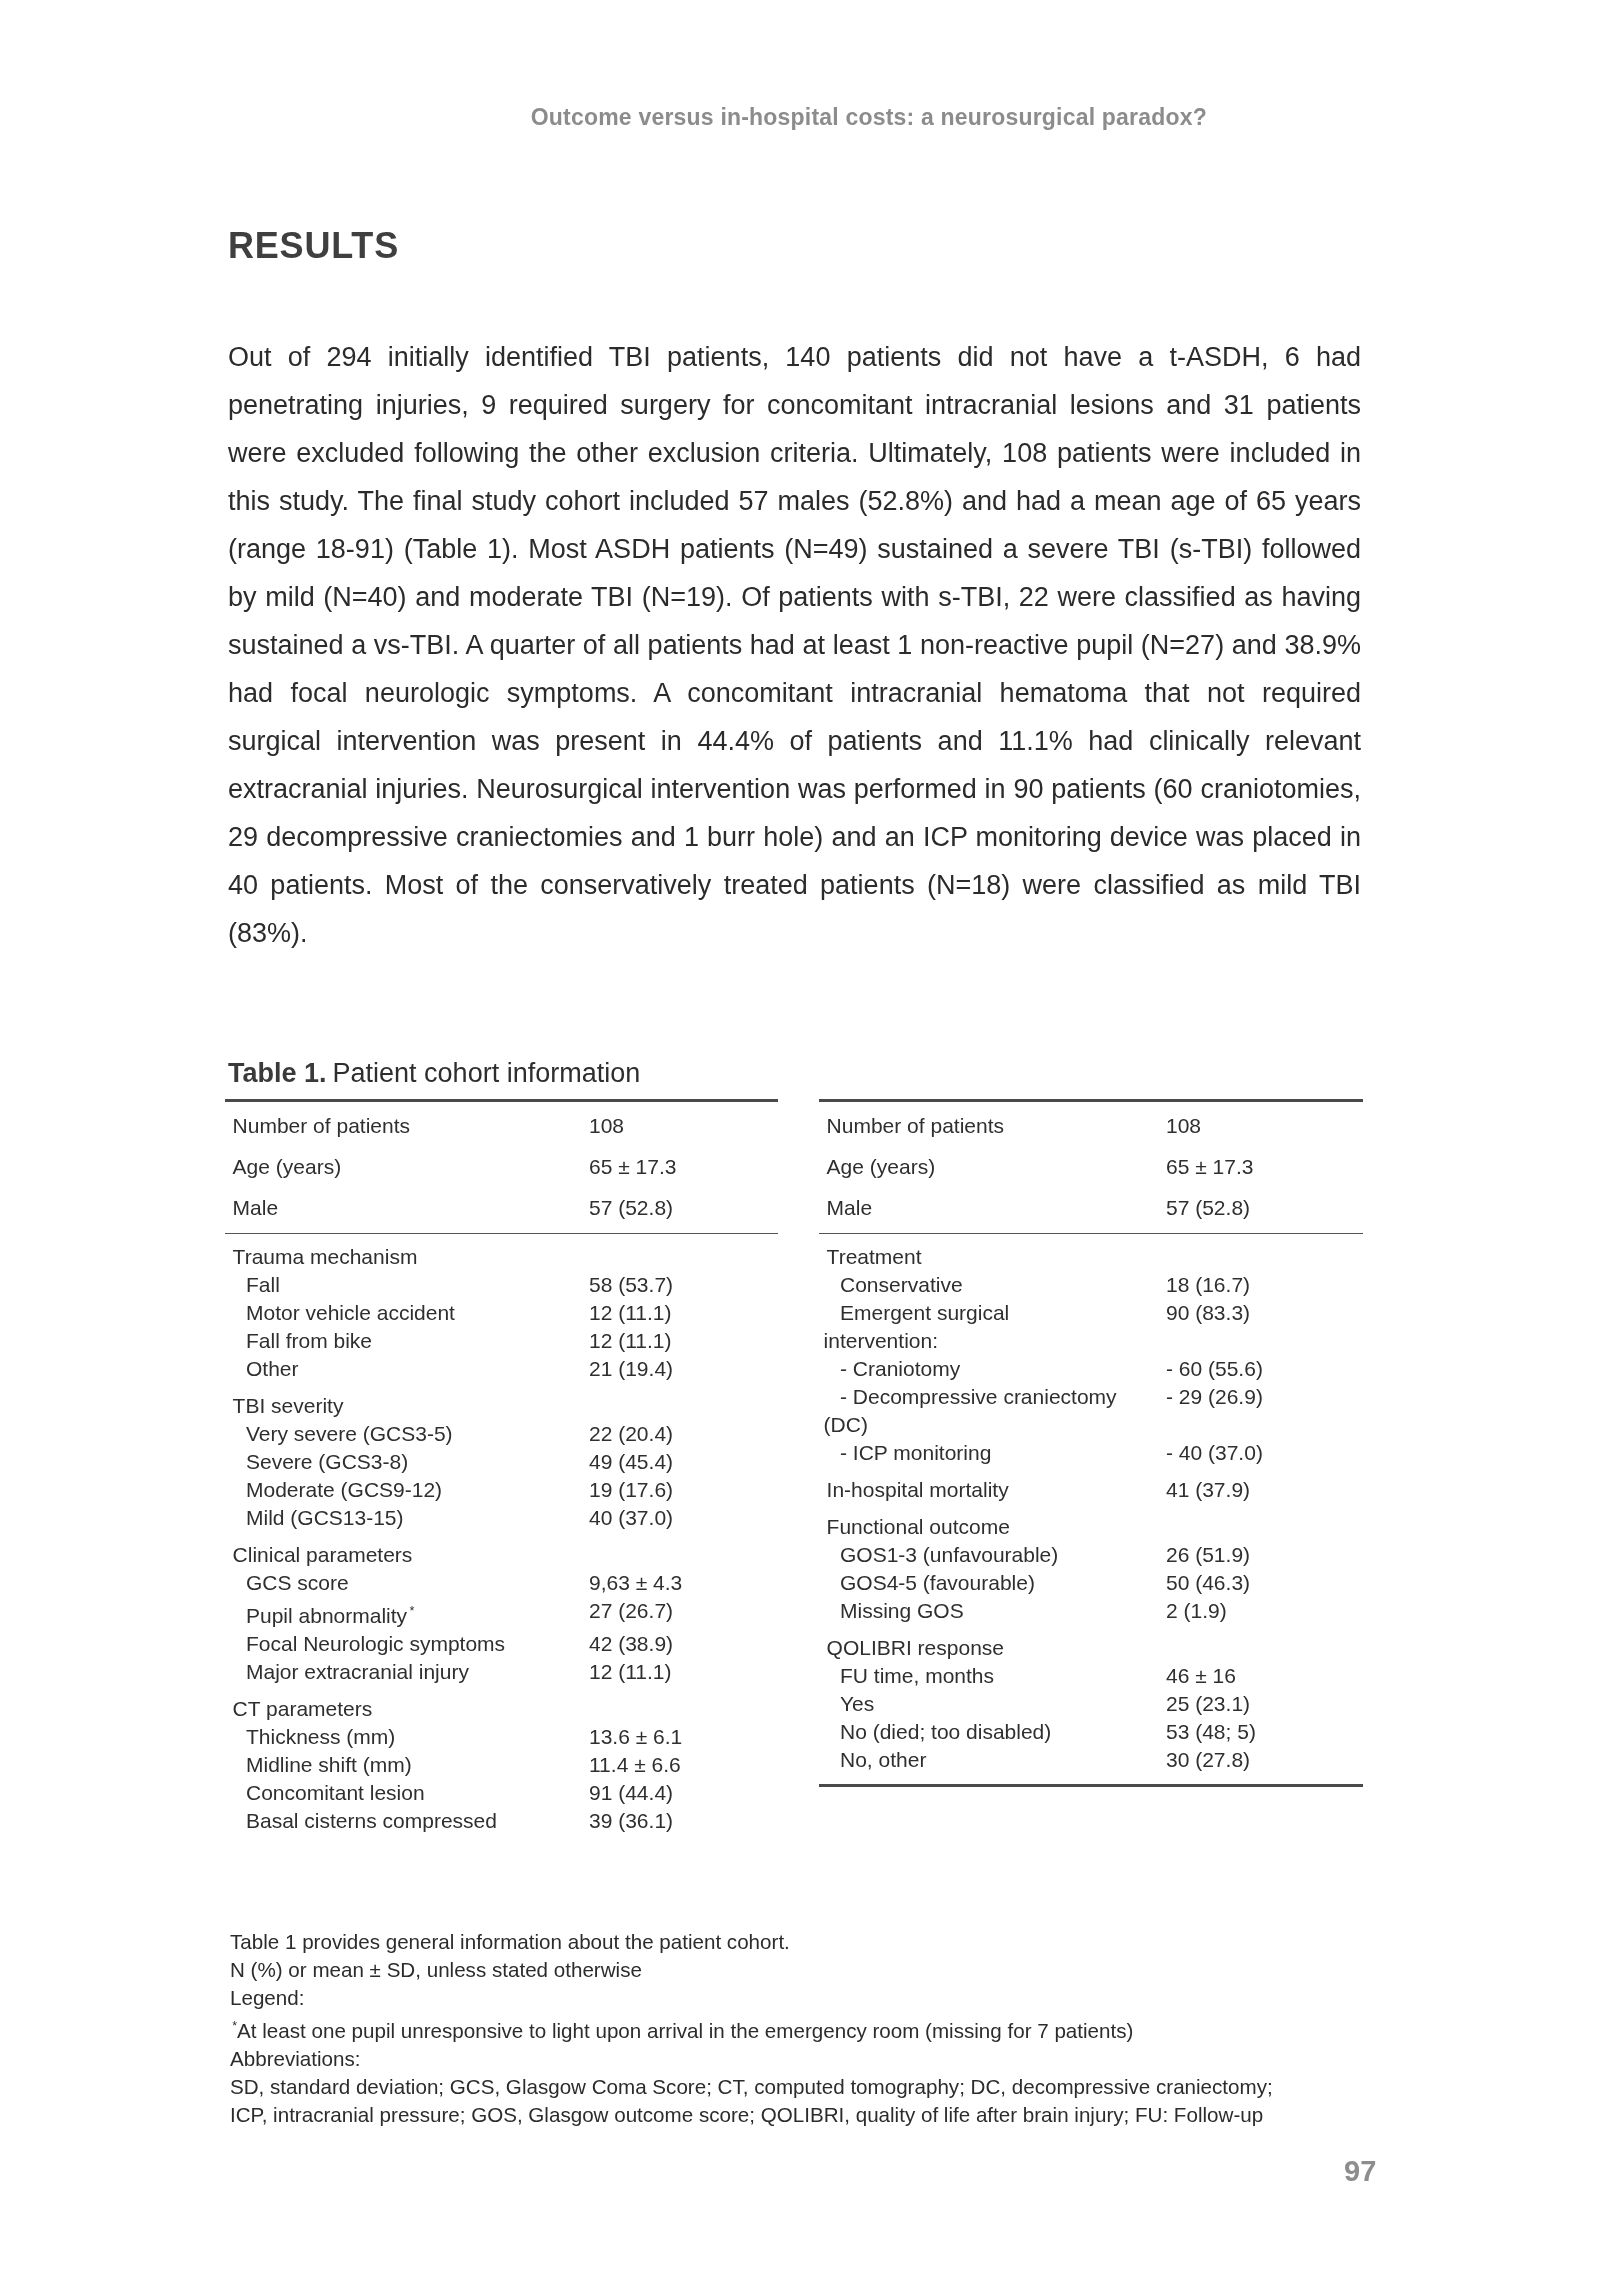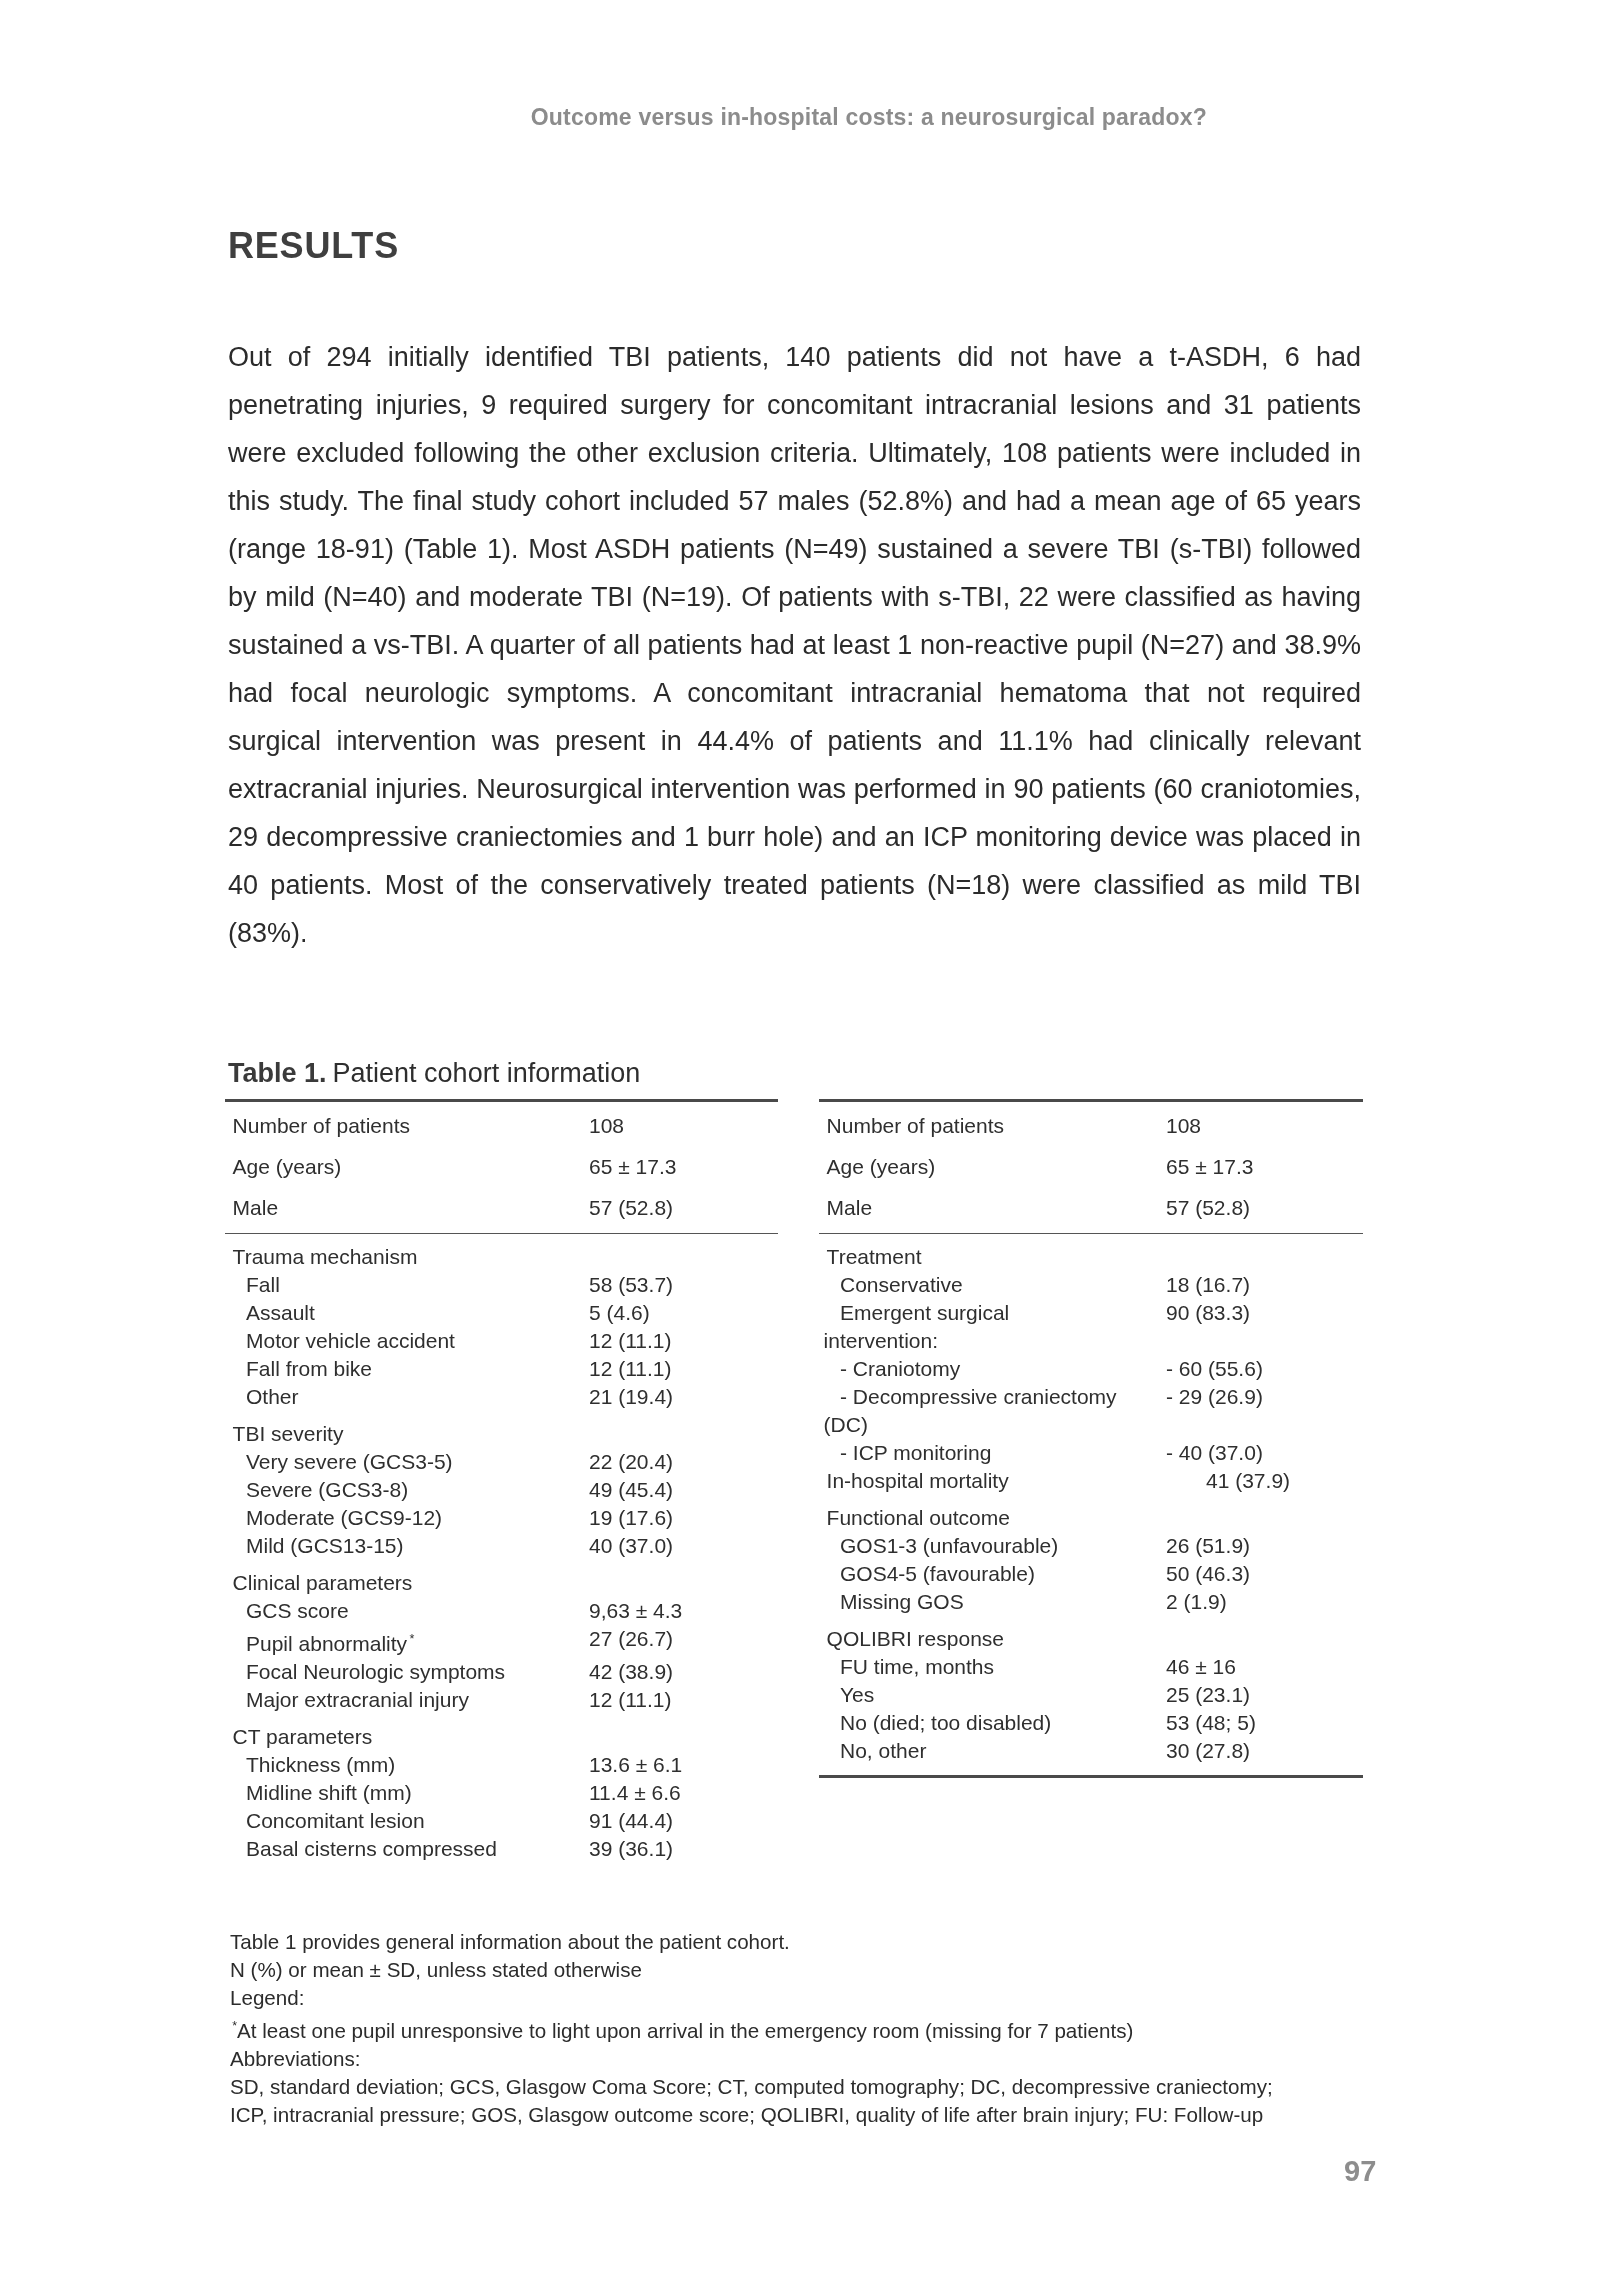--- a/index.html
+++ b/index.html
@@ -81,21 +81,21 @@
     border-bottom:1.5px solid #555555;
     padding:3px 0 4.6px 0;
   }
   .t-head .trow{line-height:29px;padding:6px 0;}
   .t-body{margin-top:9px;}
   .trow{display:flex;line-height:28px;}
   .tlabel{flex:0 0 var(--labw);box-sizing:border-box;padding-left:7.6px;}
   .tval{flex:1;white-space:nowrap;}
   .r-item .tlabel{padding-left:21px;}
   .r-section{margin-top:9px;}
-  .r-rowsec{gap:40px;}
+  .r-rowsec{margin-top:9px;}
   .r-cont .tlabel{padding-left:4.6px;}
   .has-bottom-rule{border-bottom:3px solid #4a4a4a;padding-bottom:10.7px;}
   sup{font-size:60%;vertical-align:super;margin-left:2.3px;color:#2f2f2f;}
   .legend{
     position:absolute;
     left:230px;
     top:1928px;
     width:1157px;
     font-size:20.6px;
     line-height:28px;
@@ -146,24 +146,20 @@
         </div>
       </div>
       <div class="t-body">
         <div class="trow r-section">
           <span class="tlabel">Trauma mechanism</span>
           <span class="tval"></span>
         </div>
         <div class="trow r-item">
           <span class="tlabel">Fall</span>
           <span class="tval">58 (53.7)</span>
-        </div>
-        <div class="trow r-item">
-          <span class="tlabel">Assault</span>
-          <span class="tval">5 (4.6)</span>
         </div>
         <div class="trow r-item">
           <span class="tlabel">Motor vehicle accident</span>
           <span class="tval">12 (11.1)</span>
         </div>
         <div class="trow r-item">
           <span class="tlabel">Fall from bike</span>
           <span class="tval">12 (11.1)</span>
         </div>
         <div class="trow r-item">

